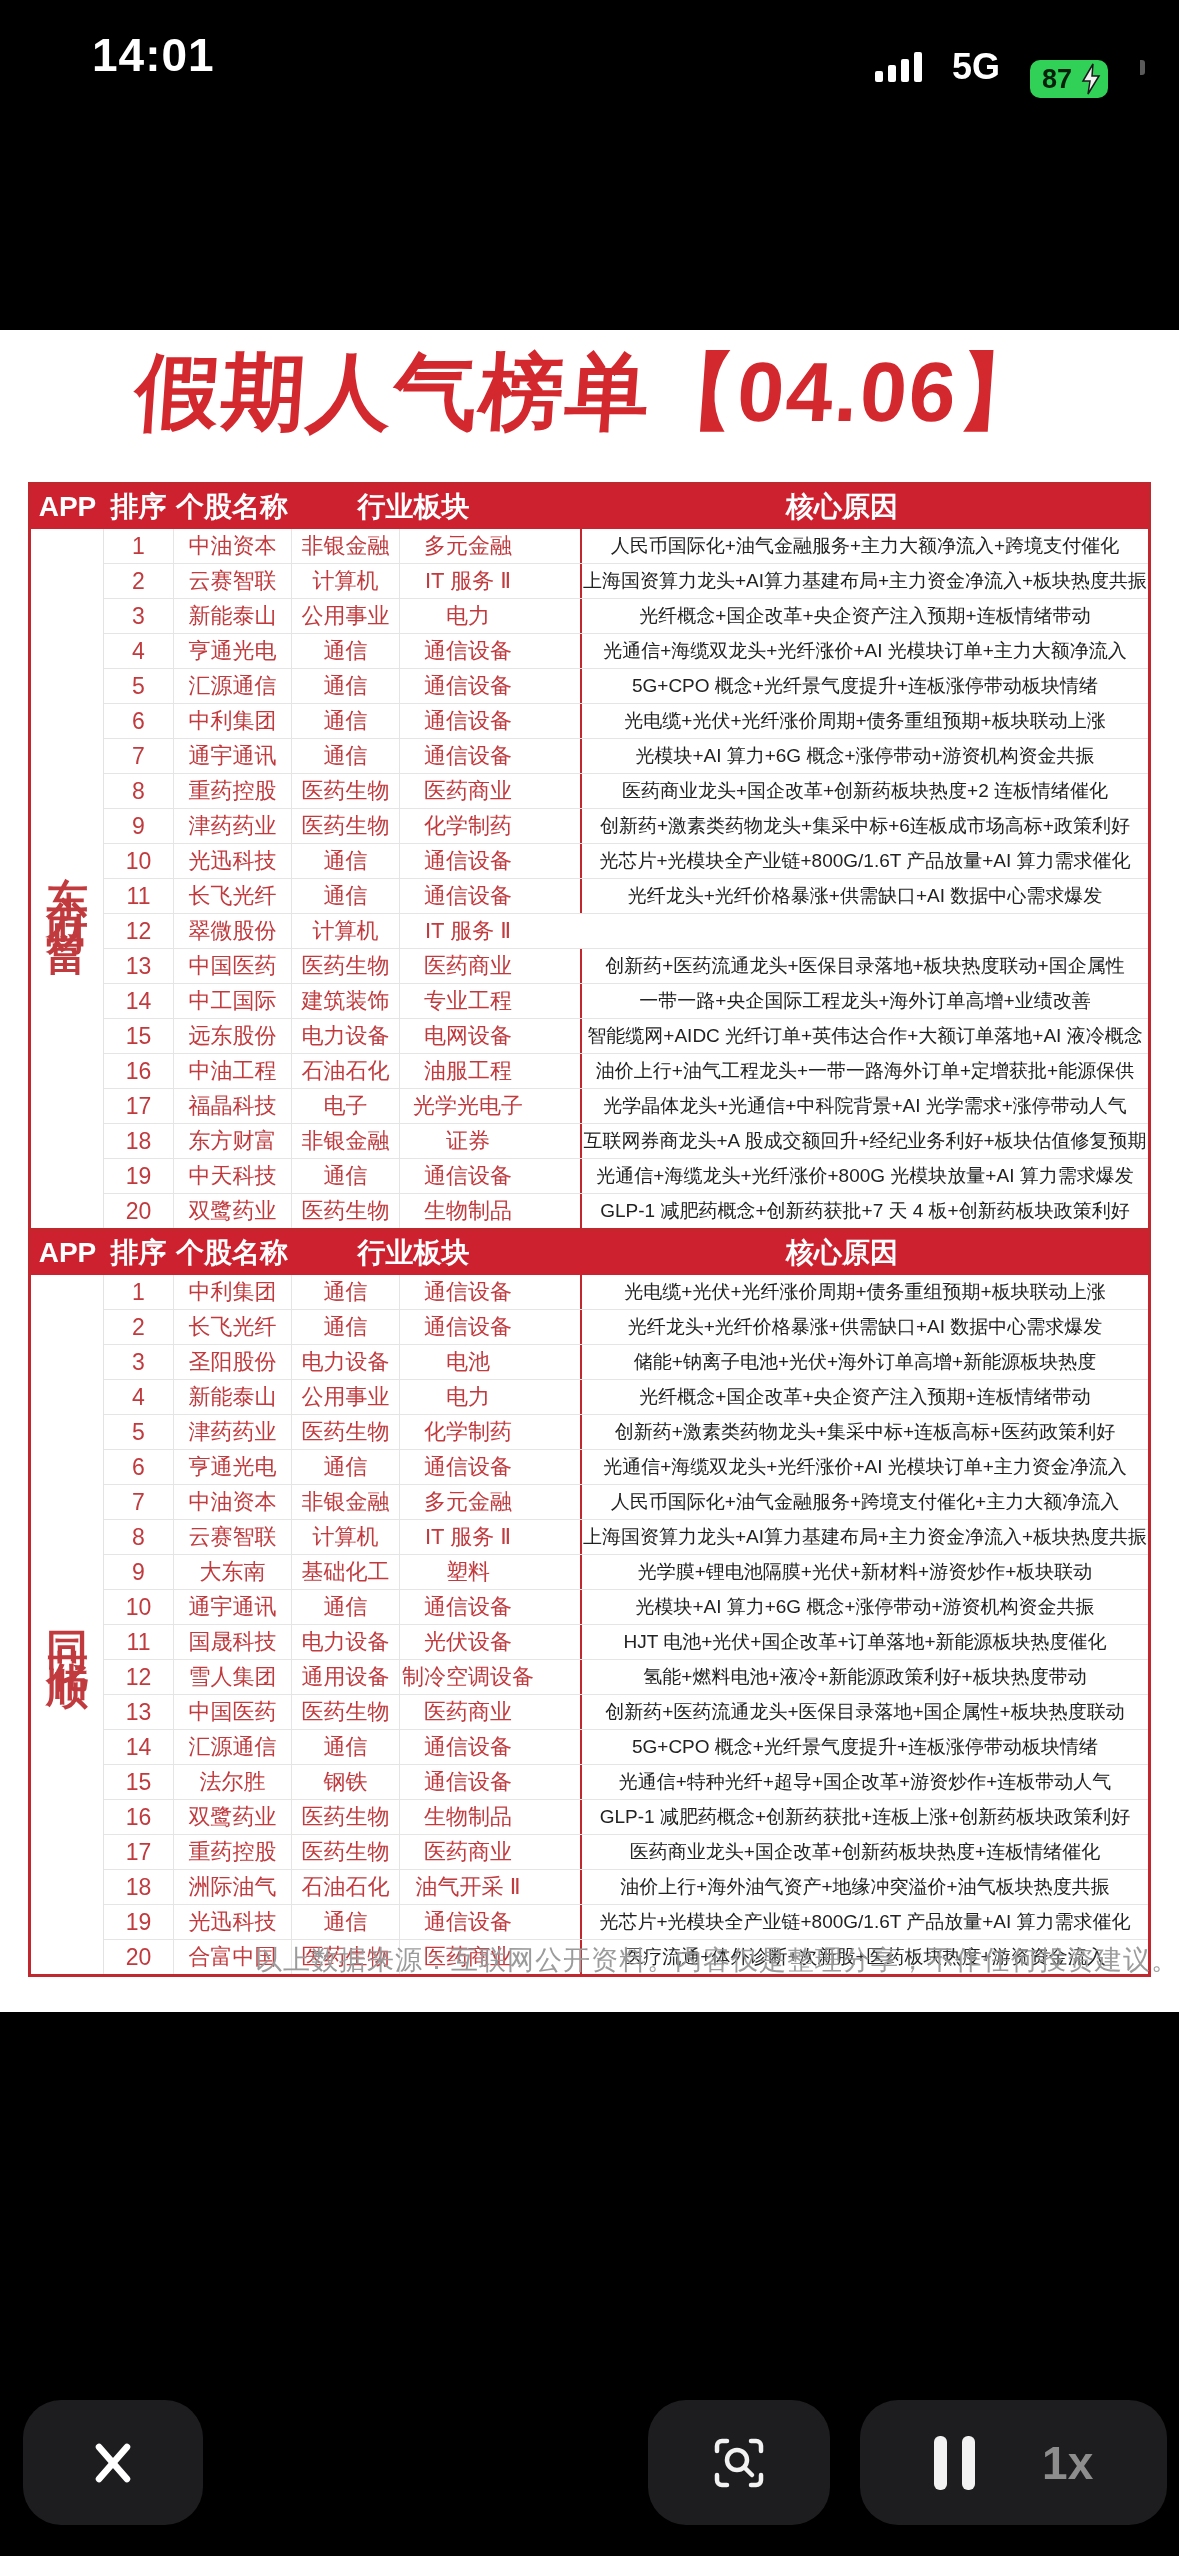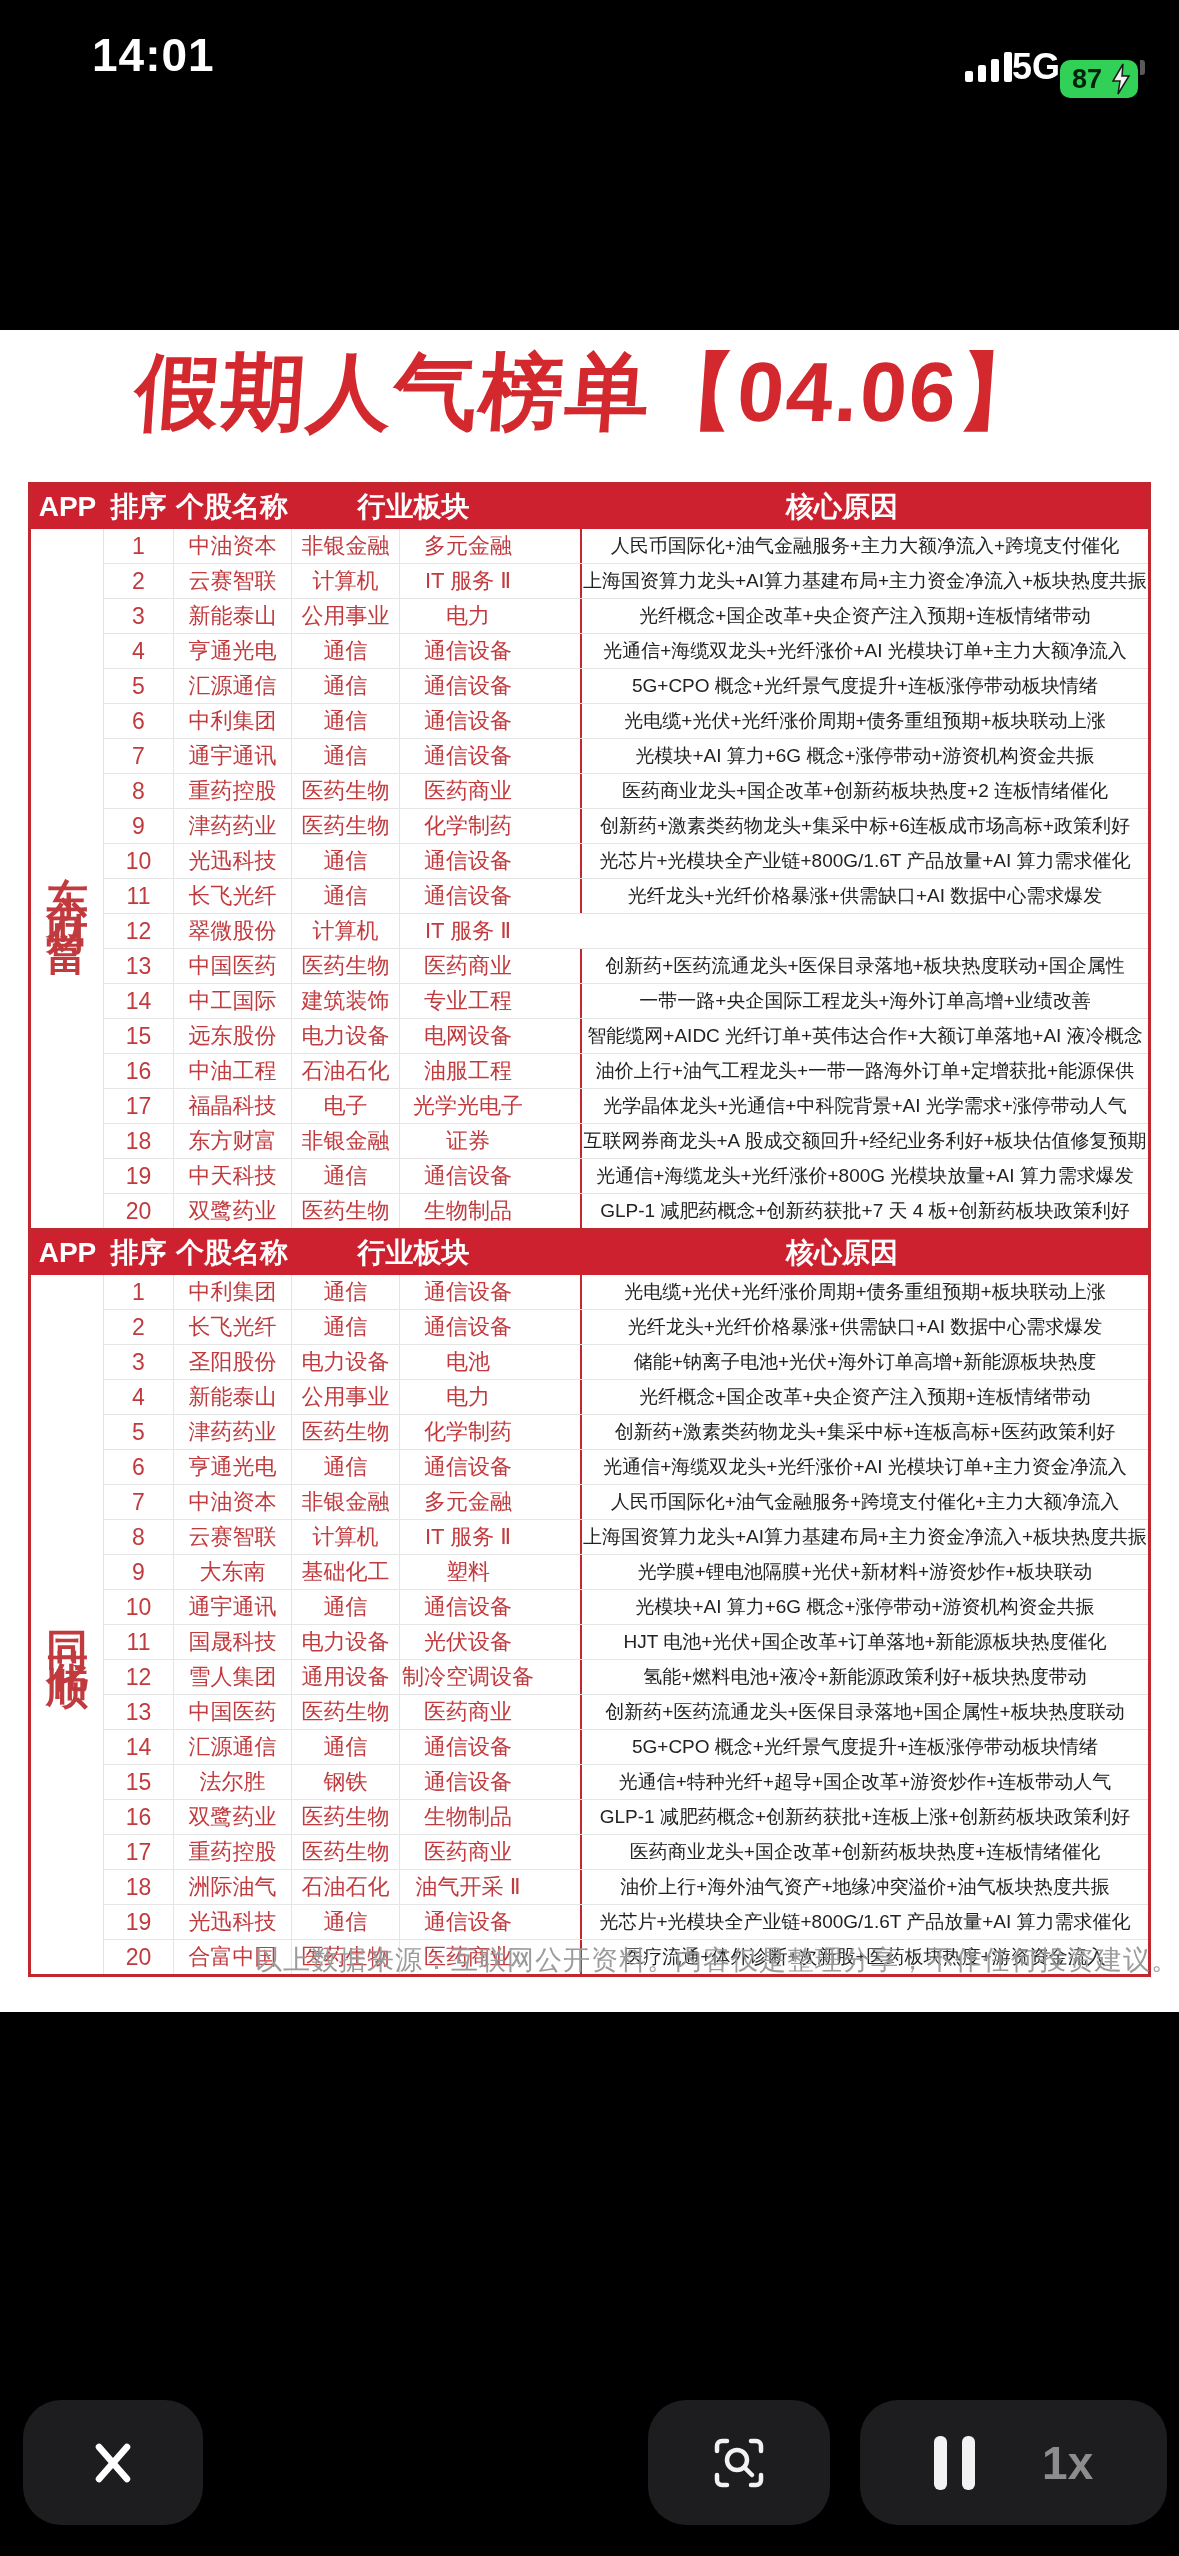--- a/index.html
+++ b/index.html
@@ -3,21 +3,21 @@
 <meta charset="utf-8">
 <style>
   html,body{margin:0;padding:0;background:#000;}
   .phone{
     position:relative;width:1179px;height:2556px;background:#000;overflow:hidden;
     font-family:"Liberation Sans","DejaVu Sans",sans-serif;
   }
   
   .status-bar{position:absolute;top:0;left:0;width:100%;height:110px;}
   .sb-time{position:absolute;left:92px;top:28px;color:#fff;font-size:46px;font-weight:700;letter-spacing:1px;}
-  .sb-right{position:absolute;right:34px;top:36px;display:flex;align-items:center;gap:0;}
+  .sb-right{position:absolute;right:34px;top:36px;display:flex;align-items:center;gap:30px;}
   .sb-bars{display:flex;align-items:flex-end;gap:5px;height:30px;}
   .sb-bars i{display:block;width:8px;background:#fff;border-radius:2px;}
   .sb-bars i:nth-child(1){height:11px}.sb-bars i:nth-child(2){height:17px}
   .sb-bars i:nth-child(3){height:23px}.sb-bars i:nth-child(4){height:30px}
   .sb-net{color:#fff;font-size:36px;font-weight:600;}
   .battery{position:relative;width:78px;height:38px;background:#31d158;border-radius:10px;
     display:flex;align-items:center;justify-content:flex-start;padding-left:12px;box-sizing:border-box;margin-top:24px;}
   .battery .pct{color:#04210c;font-size:27px;font-weight:700;}
   .battery svg{position:absolute;right:6px;top:3px;}
   .battery-nub{width:5px;height:15px;background:#5a5a5a;border-radius:0 3px 3px 0;margin-left:2px;}

